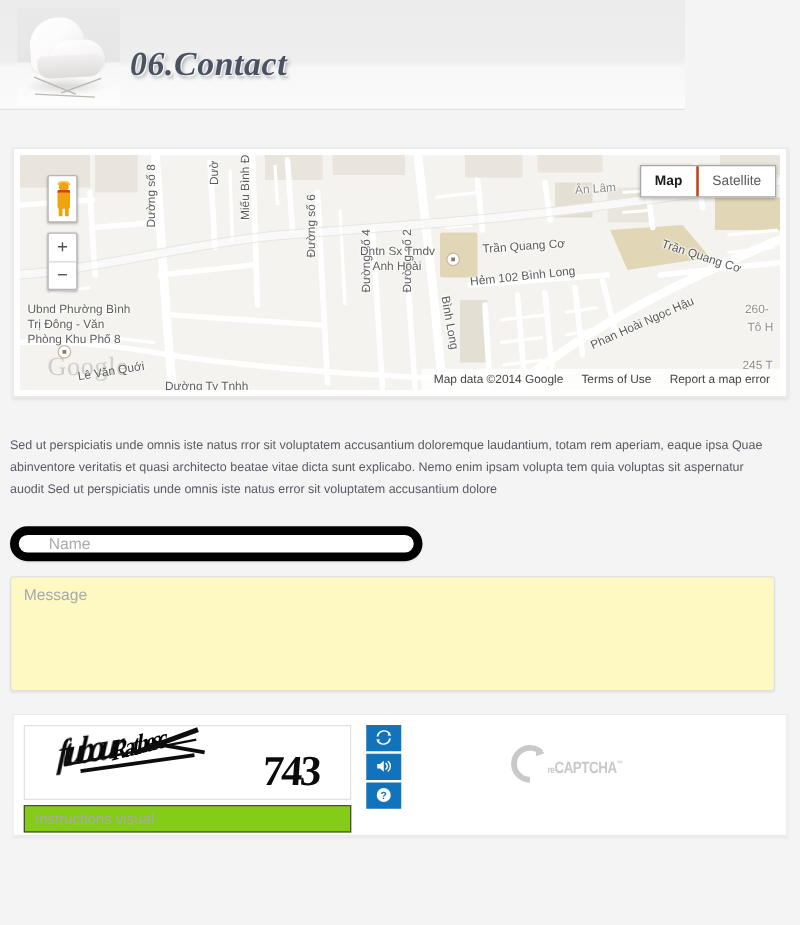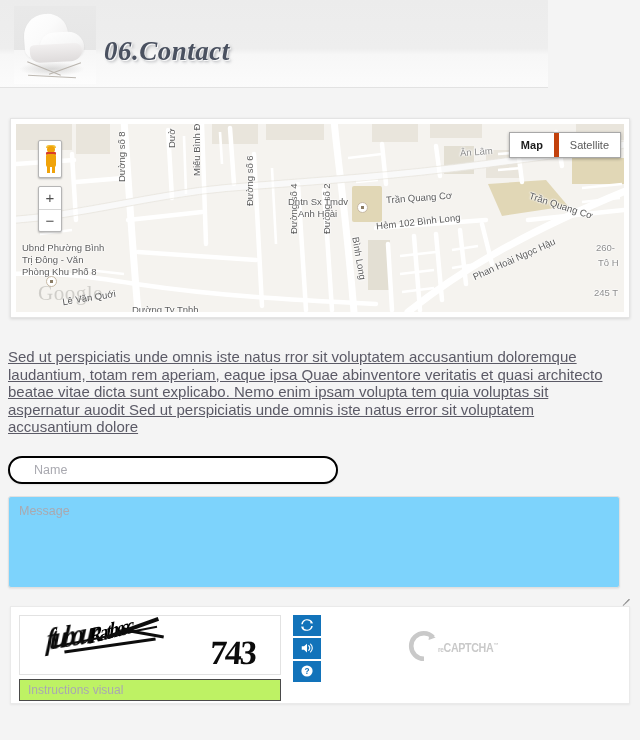--- a/index.html
+++ b/index.html
@@ -136,21 +136,21 @@
     display: flex; background: #fff;
     border: 1px solid #a8a8a8;
     box-shadow: 0 1px 3px rgba(0,0,0,.3);
   }
   .maptype span {
     display: inline-block;
     font-size: 11px; padding: 6px 11px;
     color: #5a5a5a;
     font-family: "Liberation Sans", sans-serif;
   }
-  .maptype .active { color: #1b1b1b; font-weight: bold; border-right: 5px solid #c2410c; }
+  .maptype .active { color: #1b1b1b; font-weight: bold; border-right: 2px solid #c2410c; }
 
   .goog-wm {
     position: absolute; left: 22px; bottom: 6px;
     font-family: "Liberation Serif", serif;
     font-size: 21px; color: rgba(120,118,114,.30);
     letter-spacing: .5px;
   }
   .attrib {
     position: absolute; right: 0; bottom: 0;
     height: 17px; line-height: 17px;
@@ -181,51 +181,50 @@
     text-shadow: 0 0 2px #fff, 0 0 2px #fff, 1px 0 2px #fff, -1px 0 2px #fff;
     line-height: 11px;
   }
   .map-label.road { color: #5a5a5a; }
   .map-label.faded { color: #8e8e8e; }
 
   
   .intro {
     margin: 30px 8px 0 8px;
     width: 610px;
-    font-size: 15px;
+    font-size: 10px;
     line-height: 17.5px;
     color: #5b5a66;
-    text-decoration: underline;
   }
 
   
   .form { margin: 20px 8px 0 8px; }
   .field {
     display: block;
     width: 330px; height: 28px;
     margin-bottom: 12px;
     padding: 4px 24px;
     font-size: 12.5px;
     color: #555;
     background: #fff;
-    border: 2px solid #000000;
+    border: 7px solid #000000;
     border-radius: 14px;
     box-shadow: 0 1px 2px rgba(0,0,0,.07);
     font-family: "Liberation Sans", sans-serif;
     outline: none;
   }
   .field::placeholder { color: #a9a9b0; }
   .msg {
     display: block;
     width: 612px; height: 92px;
     margin-bottom: 0;
     padding: 7px 10px;
     font-size: 12.5px;
     color: #555;
-    background: #7dd3fc;
+    background: #fef9c3;
     border: 1px solid #e0e0e0;
     border-radius: 3px;
     box-shadow: 0 1px 2px rgba(0,0,0,.07);
     font-family: "Liberation Sans", sans-serif;
     resize: none;
     outline: none;
   }
   .msg::placeholder { color: #a9a9b0; }
   .resize-grip {
     position: absolute; right: 11px; bottom: 139px;
@@ -317,21 +316,21 @@
   }
   .recaptcha-logo .txt .re { font-size: 8px; }
   .recaptcha-logo .txt .tm { font-size: 6px; vertical-align: super; }
 
   .captcha-input {
     position: absolute; left: 8px; top: 72px;
     width: 262px; height: 22px;
     padding: 2px 8px;
     font-size: 12px;
     color: #555;
-    background: #bef264;
+    background: #84cc16;
     border: 1px solid #4a4a4a;
     font-family: "Liberation Sans", sans-serif;
     outline: none;
   }
   .captcha-input::placeholder { color: #a9a9b0; }
 </style>
 </head>
 <body>
 
 <div class="header">
@@ -487,20 +486,25 @@
         <div class="zminus">−</div>
       </div>
 
       <div class="maptype">
         <span class="active">Map</span>
         <span>Satellite</span>
       </div>
 
       <div class="goog-wm">Google</div>
 
+      <div class="attrib">
+        <span>Map data ©2014 Google</span>
+        <span>Terms of Use</span>
+        <span>Report a map error</span>
+      </div>
     </div>
   </div>
 
   <div class="intro">Sed ut perspiciatis unde omnis iste natus rror sit voluptatem accusantium doloremque laudantium, totam rem aperiam, eaque ipsa Quae abinventore veritatis et quasi architecto beatae vitae dicta sunt explicabo. Nemo enim ipsam volupta tem quia voluptas sit aspernatur auodit Sed ut perspiciatis unde omnis iste natus error sit voluptatem accusantium dolore</div>
 
   <div class="form">
     <input class="field" type="text" placeholder="Name" style="">
     <textarea class="msg" placeholder="Message" style=""></textarea>
     <div class="resize-grip">
       <i></i>

